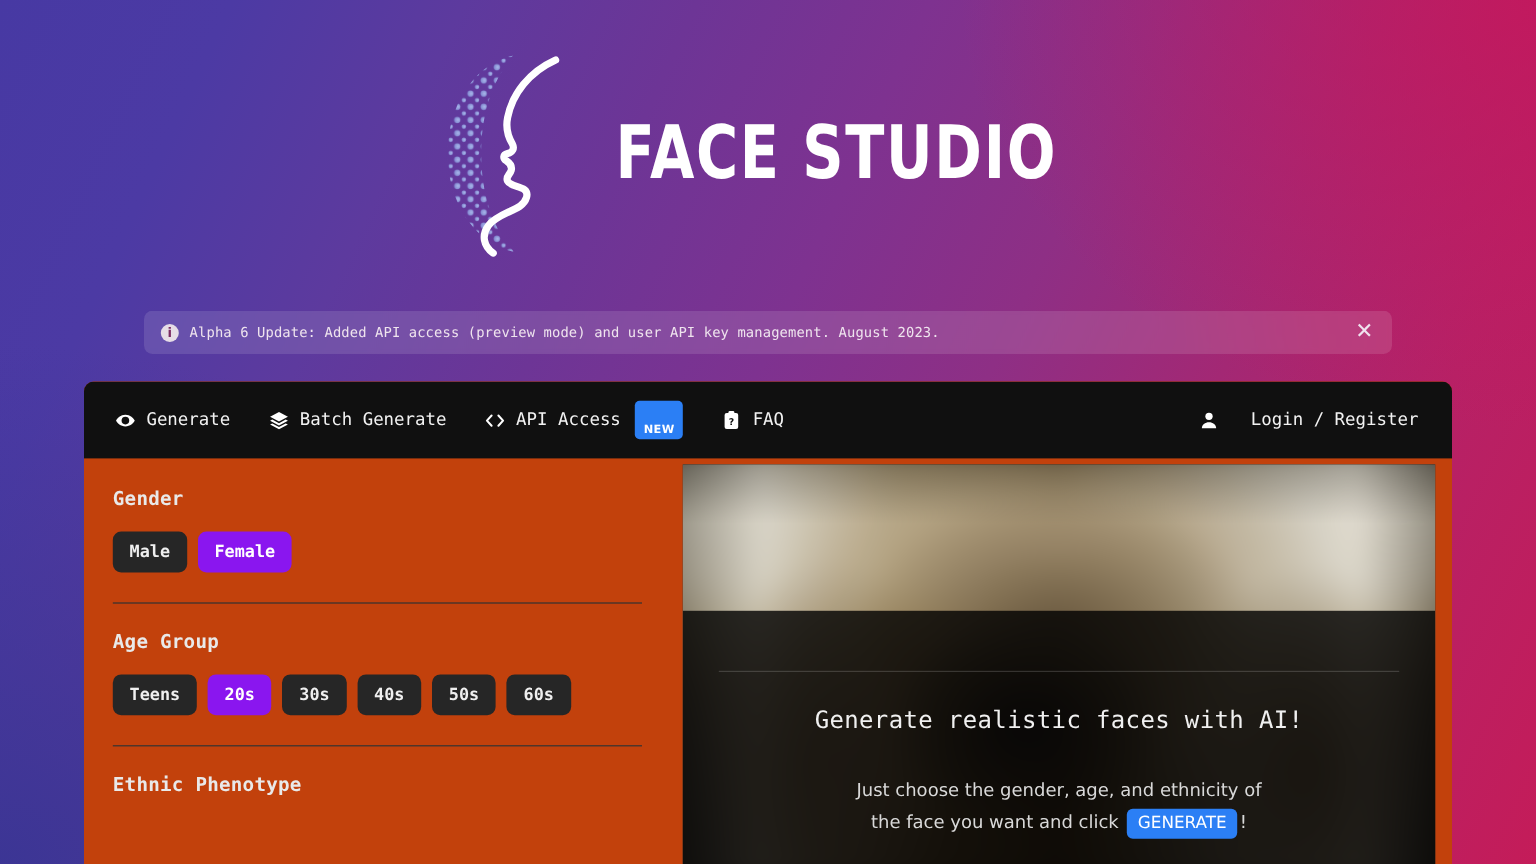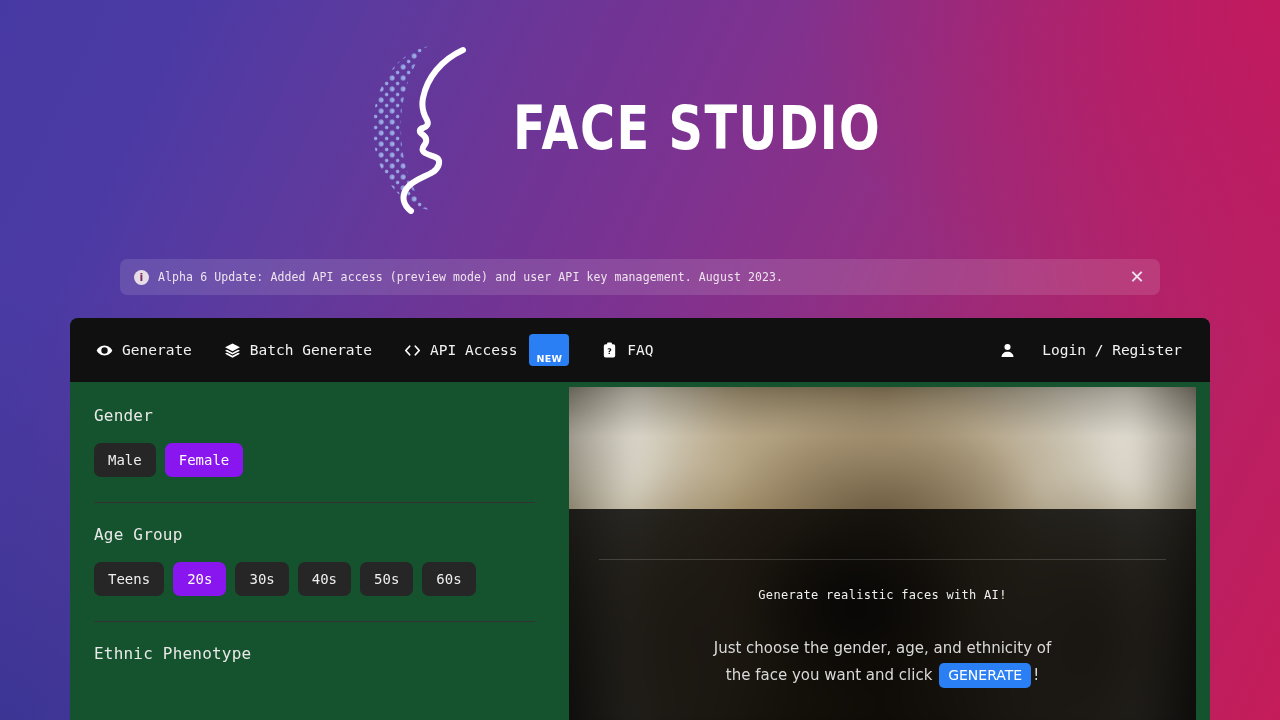--- a/index.html
+++ b/index.html
@@ -114,21 +114,21 @@
     cursor: pointer;
   }
 
   
   #app {
     position: absolute;
     left: 70px;
     top: 318px;
     width: 1140px;
     height: 402px;
-    background: #14532d;
+    background: #c2410c;
     border-radius: 8px 8px 0 0;
     overflow: hidden;
   }
 
   
   #nav {
     height: 64px;
     background: #101010;
     display: flex;
     align-items: center;
@@ -175,20 +175,21 @@
 
   
   #content {
     display: flex;
     height: 338px;
   }
   #controls {
     width: 489px;
     padding: 24px;
     flex: none;
+    font-weight: bold;
   }
   .group-title {
     color: #e9e9e9;
     font-size: 16px;
     margin-bottom: 18px;
     letter-spacing: 0.2px;
   }
   .chip-row {
     display: flex;
     gap: 9px;
@@ -278,21 +279,21 @@
   }
   #hero-rule {
     position: absolute;
     left: 30px; right: 30px;
     top: 50px;
     height: 1px;
     background: rgba(255,255,255,0.16);
   }
   #hero-title {
     color: #f0f0f0;
-    font-size: 12px;
+    font-size: 20px;
     letter-spacing: 0.3px;
     margin-top: 29px;
   }
   #hero-sub {
     font-family: "DejaVu Sans", "Liberation Sans", sans-serif;
     color: #d9d9d9;
     font-size: 15px;
     line-height: 27px;
     margin-top: 33px;
     max-width: 340px;

